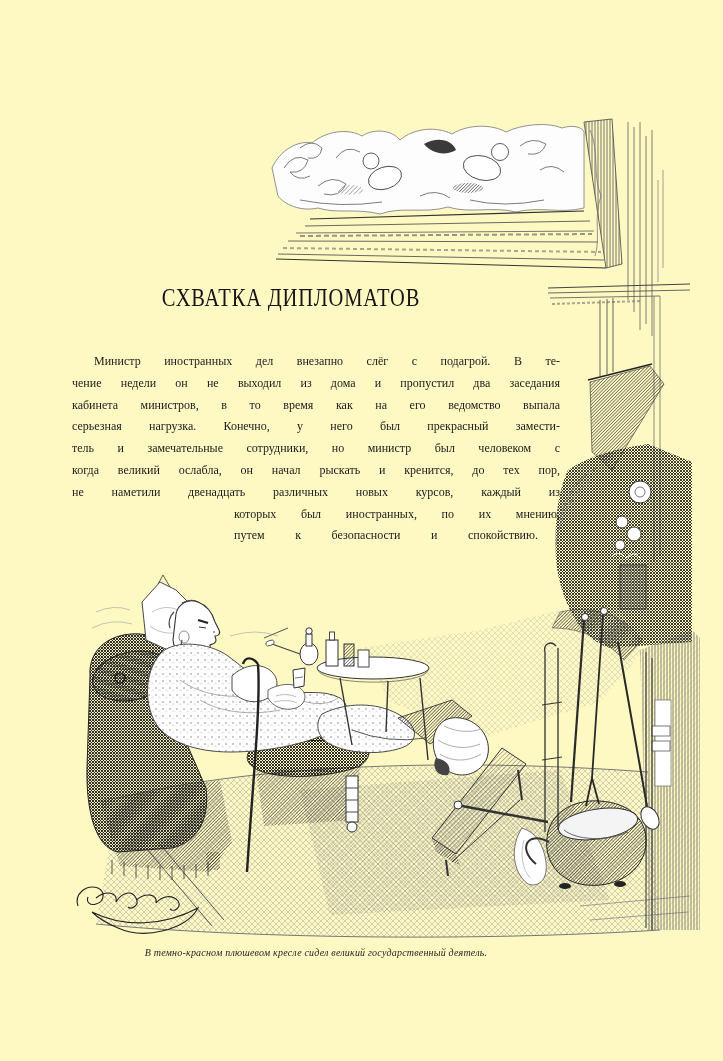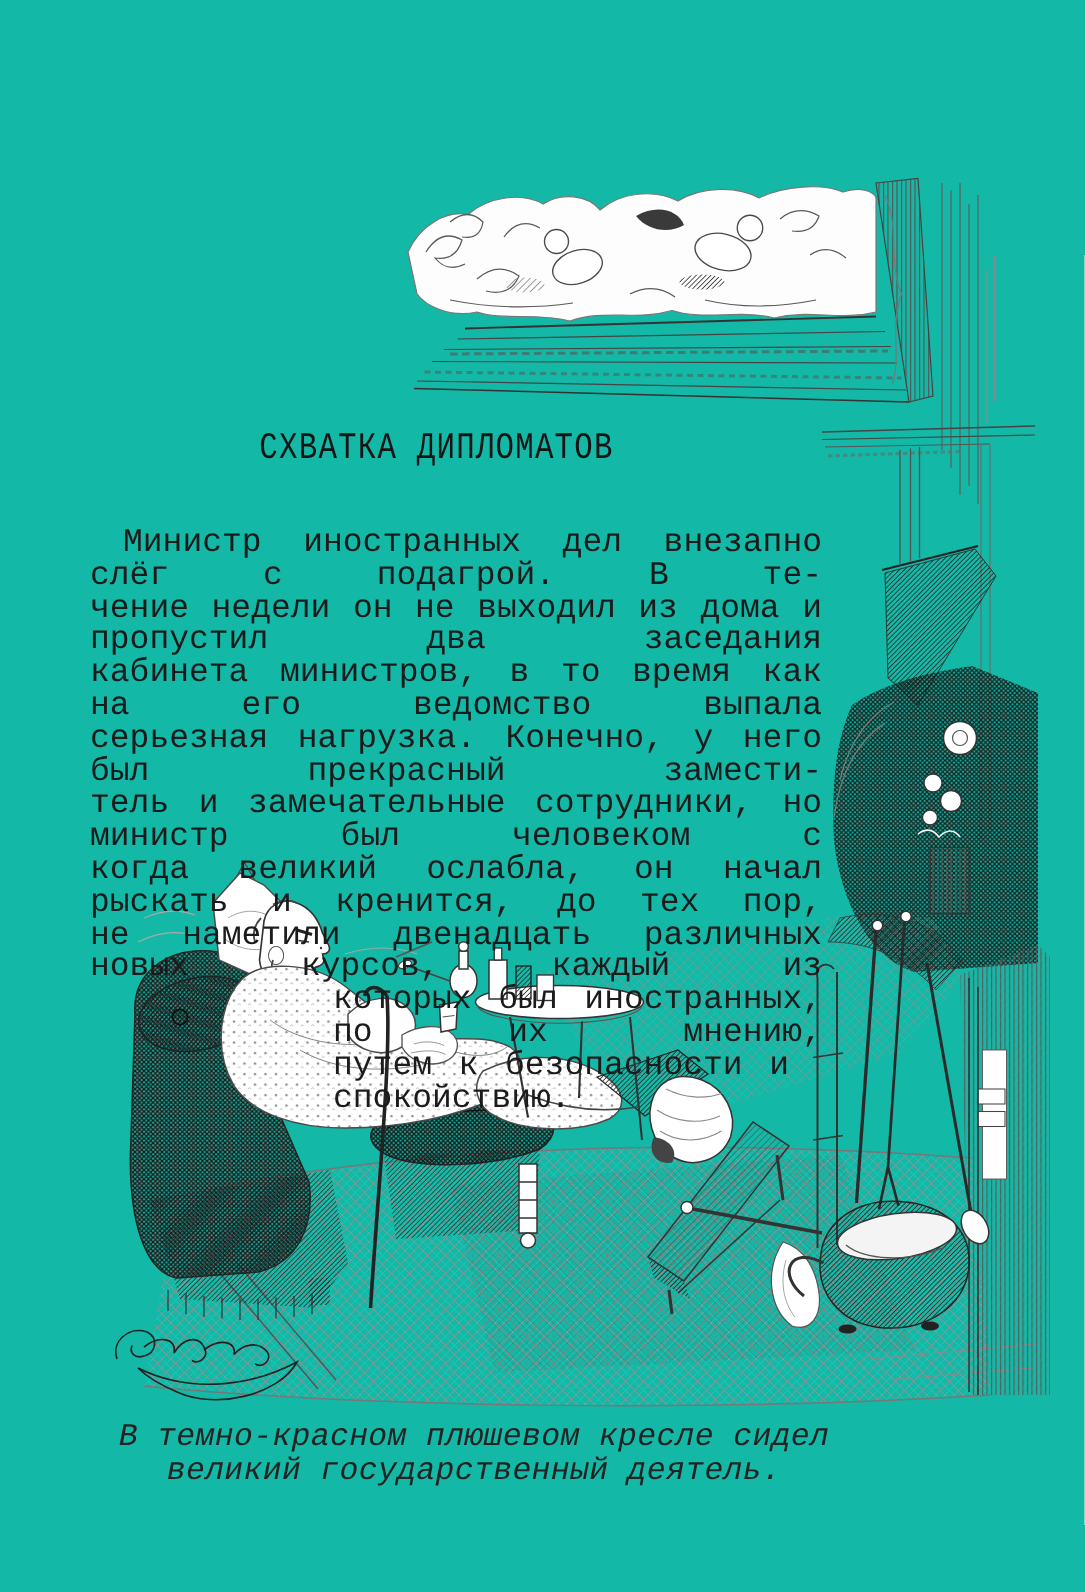--- a/index.html
+++ b/index.html
@@ -1,38 +1,38 @@
 <!DOCTYPE html>
 <html><head>
 <meta charset="utf-8">
 <style>
   html,body { margin:0; padding:0; background:#e8e8e8; }
   .page {
     position:relative; width:723px; height:1061px; margin:0 auto;
-    background:#14b8a6; overflow:hidden;
-    font-family:Liberation Mono, monospace; color:#1b1b1b;
+    background:#fef9c3; overflow:hidden;
+    font-family:Liberation Serif, serif; color:#1b1b1b;
   }
   .illu { position:absolute; left:0; top:0; width:723px; height:1061px; }
   .title {
     position:absolute; top:284px; left:0; width:582px; margin:0;
     text-align:center; font-size:25px; font-weight:normal;
     letter-spacing:1px; white-space:nowrap; color:#151515;
     transform:scaleX(.82); transform-origin:291px 50%;
   }
   .bodytext {
-    position:absolute; top:351px; left:60px; width:488px;
-    font-size:22px; line-height:21.8px; color:#1b1b1b;
+    position:absolute; top:351px; left:72px; width:488px;
+    font-size:12px; line-height:21.8px; color:#1b1b1b;
   }
   .ln { text-align:justify; text-align-last:justify; }
   .ln.first { text-indent:22px; }
   .ln.w1 { margin-left:162px; }
   .ln.w2 { margin-left:162px; width:304px; }
   .caption {
     position:absolute; top:947px; left:72px; width:488px;
-    text-align:center; font-style:italic; font-size:21px;
+    text-align:center; font-style:italic; font-size:10px;
     letter-spacing:.2px; color:#232323;
   }
 </style>
 </head>
 <body>
 
 <div class="page">
 
   <svg class="illu" viewBox="0 0 723 1061" xmlns="http://www.w3.org/2000/svg">
     <defs>

